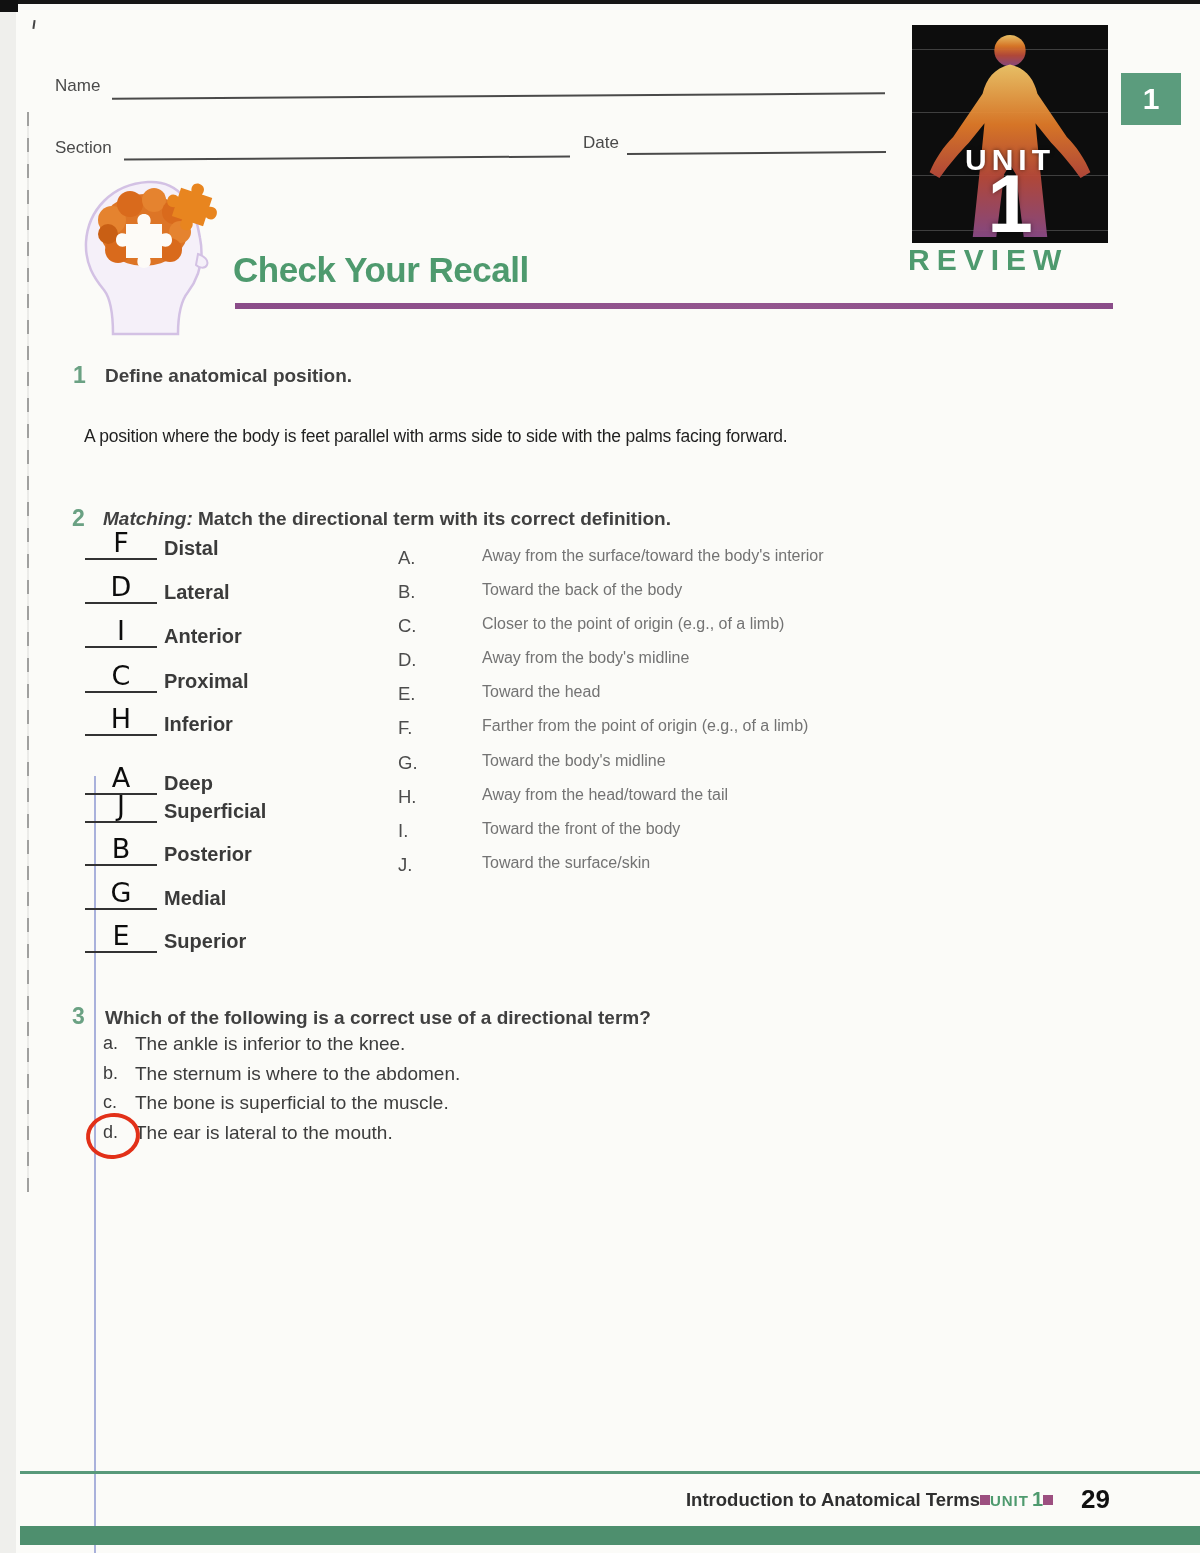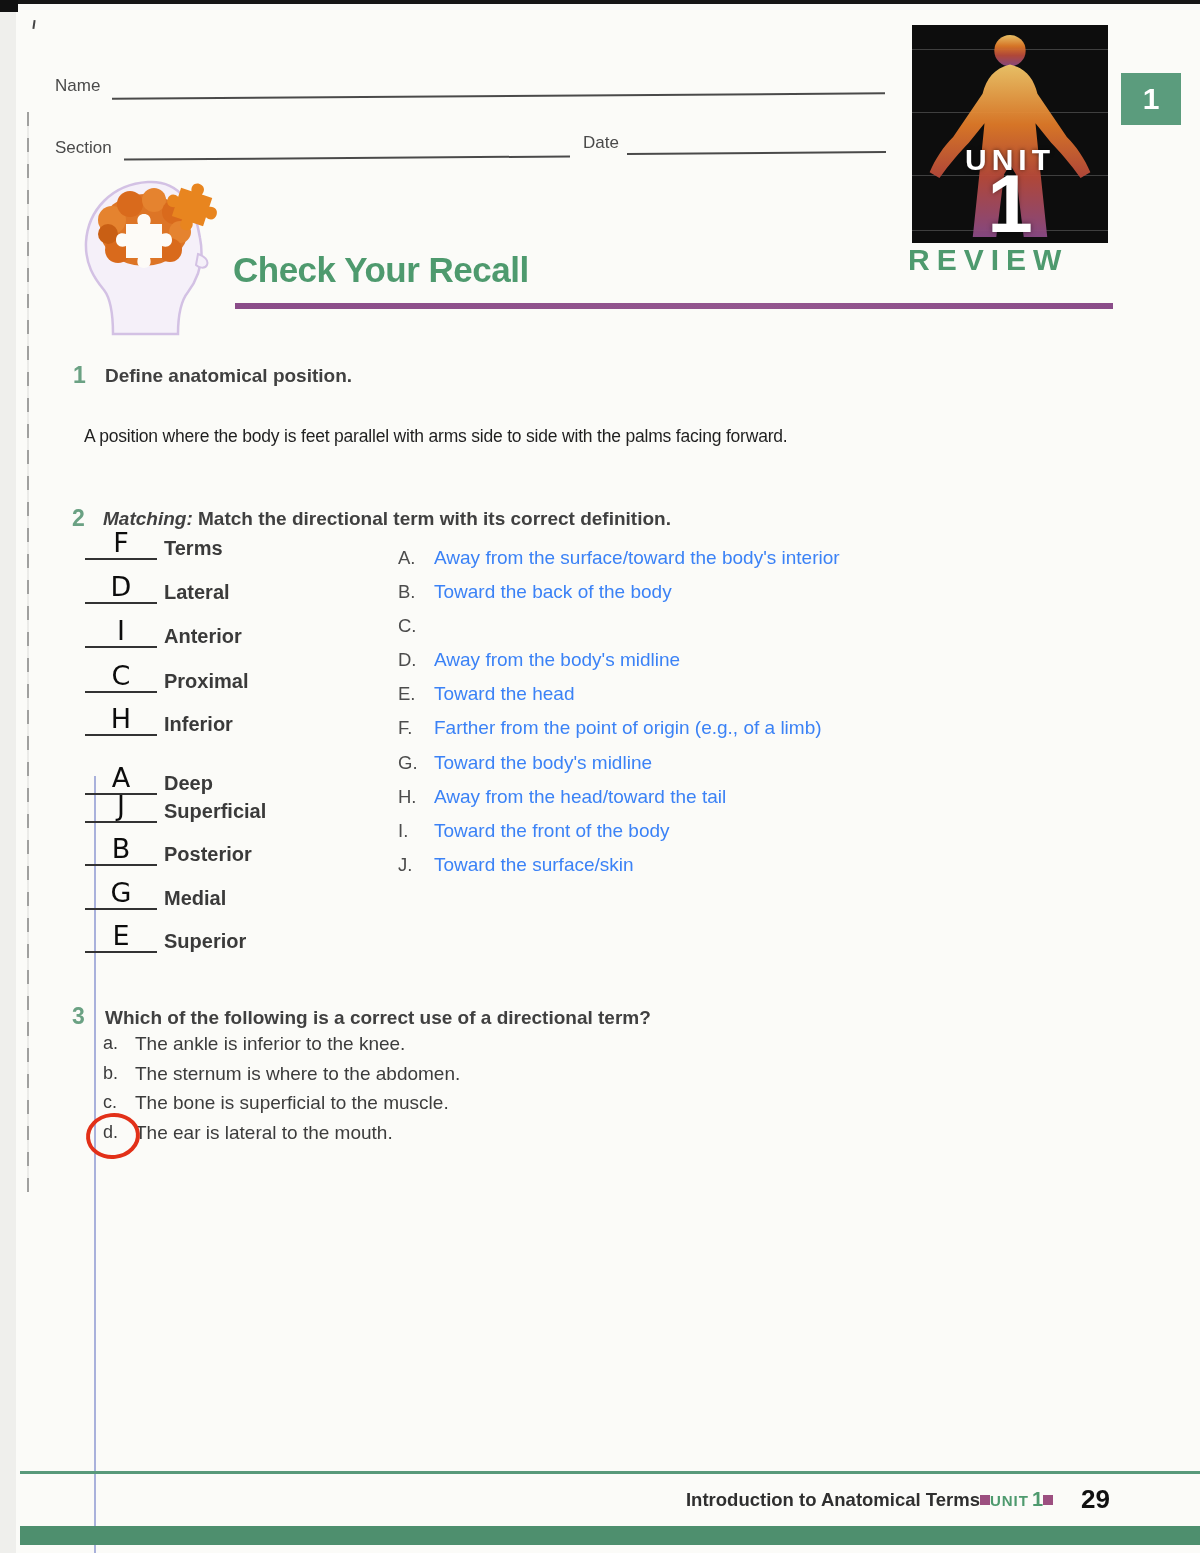--- a/index.html
+++ b/index.html
@@ -35,21 +35,21 @@
   .qtext{font-size:19px;font-weight:600;color:#404040;}
   .answer-text{font-size:17.5px;color:#1f1f1f;letter-spacing:-0.2px;}
 
   
   .match-row{position:absolute;left:0;width:330px;}
   .blank{display:inline-block;width:72px;border-bottom:2.5px solid #333;text-align:center;vertical-align:bottom;}
   .hand-letter{font-size:27px;font-weight:500;color:#0c0c0c;line-height:1;display:inline-block;padding-bottom:2px;font-family:"DejaVu Sans",sans-serif;}
   .term-label{font-size:20px;font-weight:600;color:#3a3a3a;display:inline-block;vertical-align:bottom;padding-left:7px;padding-bottom:0px;}
   .def-row{position:absolute;left:0;width:520px;display:flex;}
   .def-letter{width:36px;font-size:18.5px;color:#4c4c4c;flex:0 0 36px;}
-  .def-text{font-size:19px;color:#3b82f6;}
+  .def-text{font-size:16px;color:#737373;margin-left:48px;}
 
   
   .opt-row{position:absolute;display:flex;}
   .opt-letter{width:32px;font-size:18px;color:#3c3c3c;flex:0 0 32px;}
   .opt-text{font-size:19px;color:#3c3c3c;}
 
   
   .footer-thin-line{left:20px;top:1471px;width:1180px;height:3px;background:#58997a;}
   .footer-bar{left:20px;top:1526px;width:1180px;height:19px;background:#4e8f6e;}
   .footer-row{left:0px;top:1484px;width:1110px;display:flex;justify-content:flex-end;align-items:center;}
@@ -125,21 +125,21 @@
 <div class="abs qnum" style="left:73px;top:362px;">1</div>
 <div class="abs qtext" style="left:105px;top:365px;">Define anatomical position.</div>
 <div class="abs answer-text" style="left:84px;top:426px;width:820px;">A position where the body is feet parallel with arms side to side with the palms facing forward.</div>
 
 <div class="abs qnum" style="left:72px;top:505px;">2</div>
 <div class="abs" style="left:103px;top:508px;">
   <span class="qtext" style="font-style:italic;">Matching:</span><span class="qtext"> Match the directional term with its correct definition.</span>
 </div>
 
 <div class="abs" style="left:85px;top:529px;width:340px;height:450px;">
-  <div class="match-row" style="top:0px;"><span class="blank"><span class="hand-letter">F</span></span><span class="term-label">Terms</span></div>
+  <div class="match-row" style="top:0px;"><span class="blank"><span class="hand-letter">F</span></span><span class="term-label">Distal</span></div>
   <div class="match-row" style="top:44px;"><span class="blank"><span class="hand-letter">D</span></span><span class="term-label">Lateral</span></div>
   <div class="match-row" style="top:88px;"><span class="blank"><span class="hand-letter">I</span></span><span class="term-label">Anterior</span></div>
   <div class="match-row" style="top:133px;"><span class="blank"><span class="hand-letter">C</span></span><span class="term-label">Proximal</span></div>
   <div class="match-row" style="top:176px;"><span class="blank"><span class="hand-letter">H</span></span><span class="term-label">Inferior</span></div>
   <div class="match-row" style="top:235px;"><span class="blank"><span class="hand-letter">A</span></span><span class="term-label">Deep</span></div>
   <div class="match-row" style="top:263px;"><span class="blank"><span class="hand-letter">J</span></span><span class="term-label">Superficial</span></div>
   <div class="match-row" style="top:306px;"><span class="blank"><span class="hand-letter">B</span></span><span class="term-label">Posterior</span></div>
   <div class="match-row" style="top:350px;"><span class="blank"><span class="hand-letter">G</span></span><span class="term-label">Medial</span></div>
   <div class="match-row" style="top:393px;"><span class="blank"><span class="hand-letter">E</span></span><span class="term-label">Superior</span></div>
 </div>
@@ -148,20 +148,21 @@
   <div class="def-row" style="top:0px;">
       <span class="def-letter">A.</span>
       <span class="def-text">Away from the surface/toward the body's interior</span>
     </div>
   <div class="def-row" style="top:34px;">
       <span class="def-letter">B.</span>
       <span class="def-text">Toward the back of the body</span>
     </div>
   <div class="def-row" style="top:68px;">
       <span class="def-letter">C.</span>
+      <span class="def-text">Closer to the point of origin (e.g., of a limb)</span>
     </div>
   <div class="def-row" style="top:102px;">
       <span class="def-letter">D.</span>
       <span class="def-text">Away from the body's midline</span>
     </div>
   <div class="def-row" style="top:136px;">
       <span class="def-letter">E.</span>
       <span class="def-text">Toward the head</span>
     </div>
   <div class="def-row" style="top:170px;">

